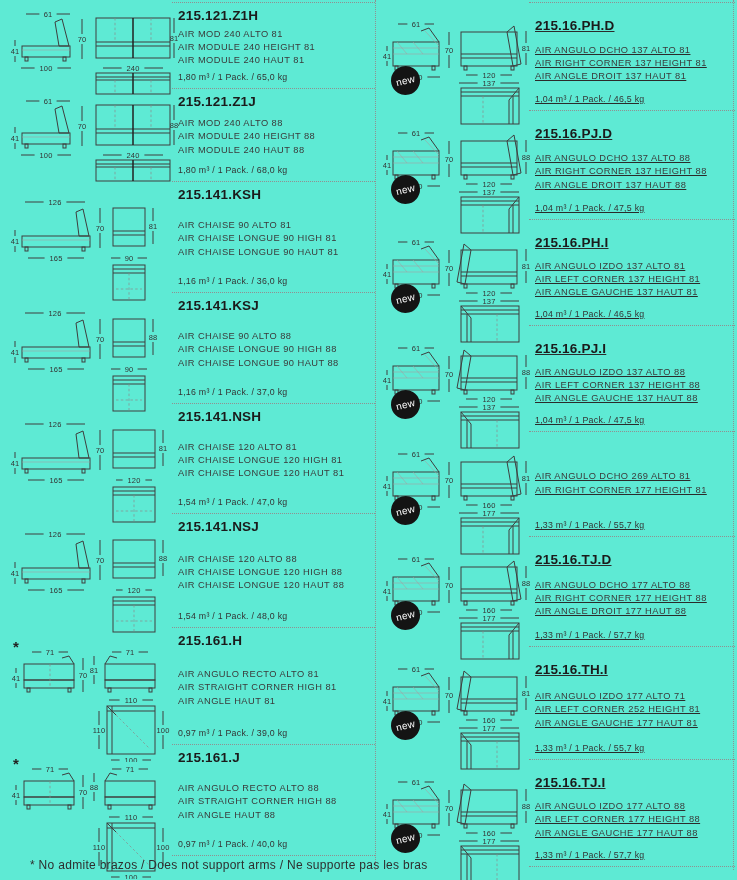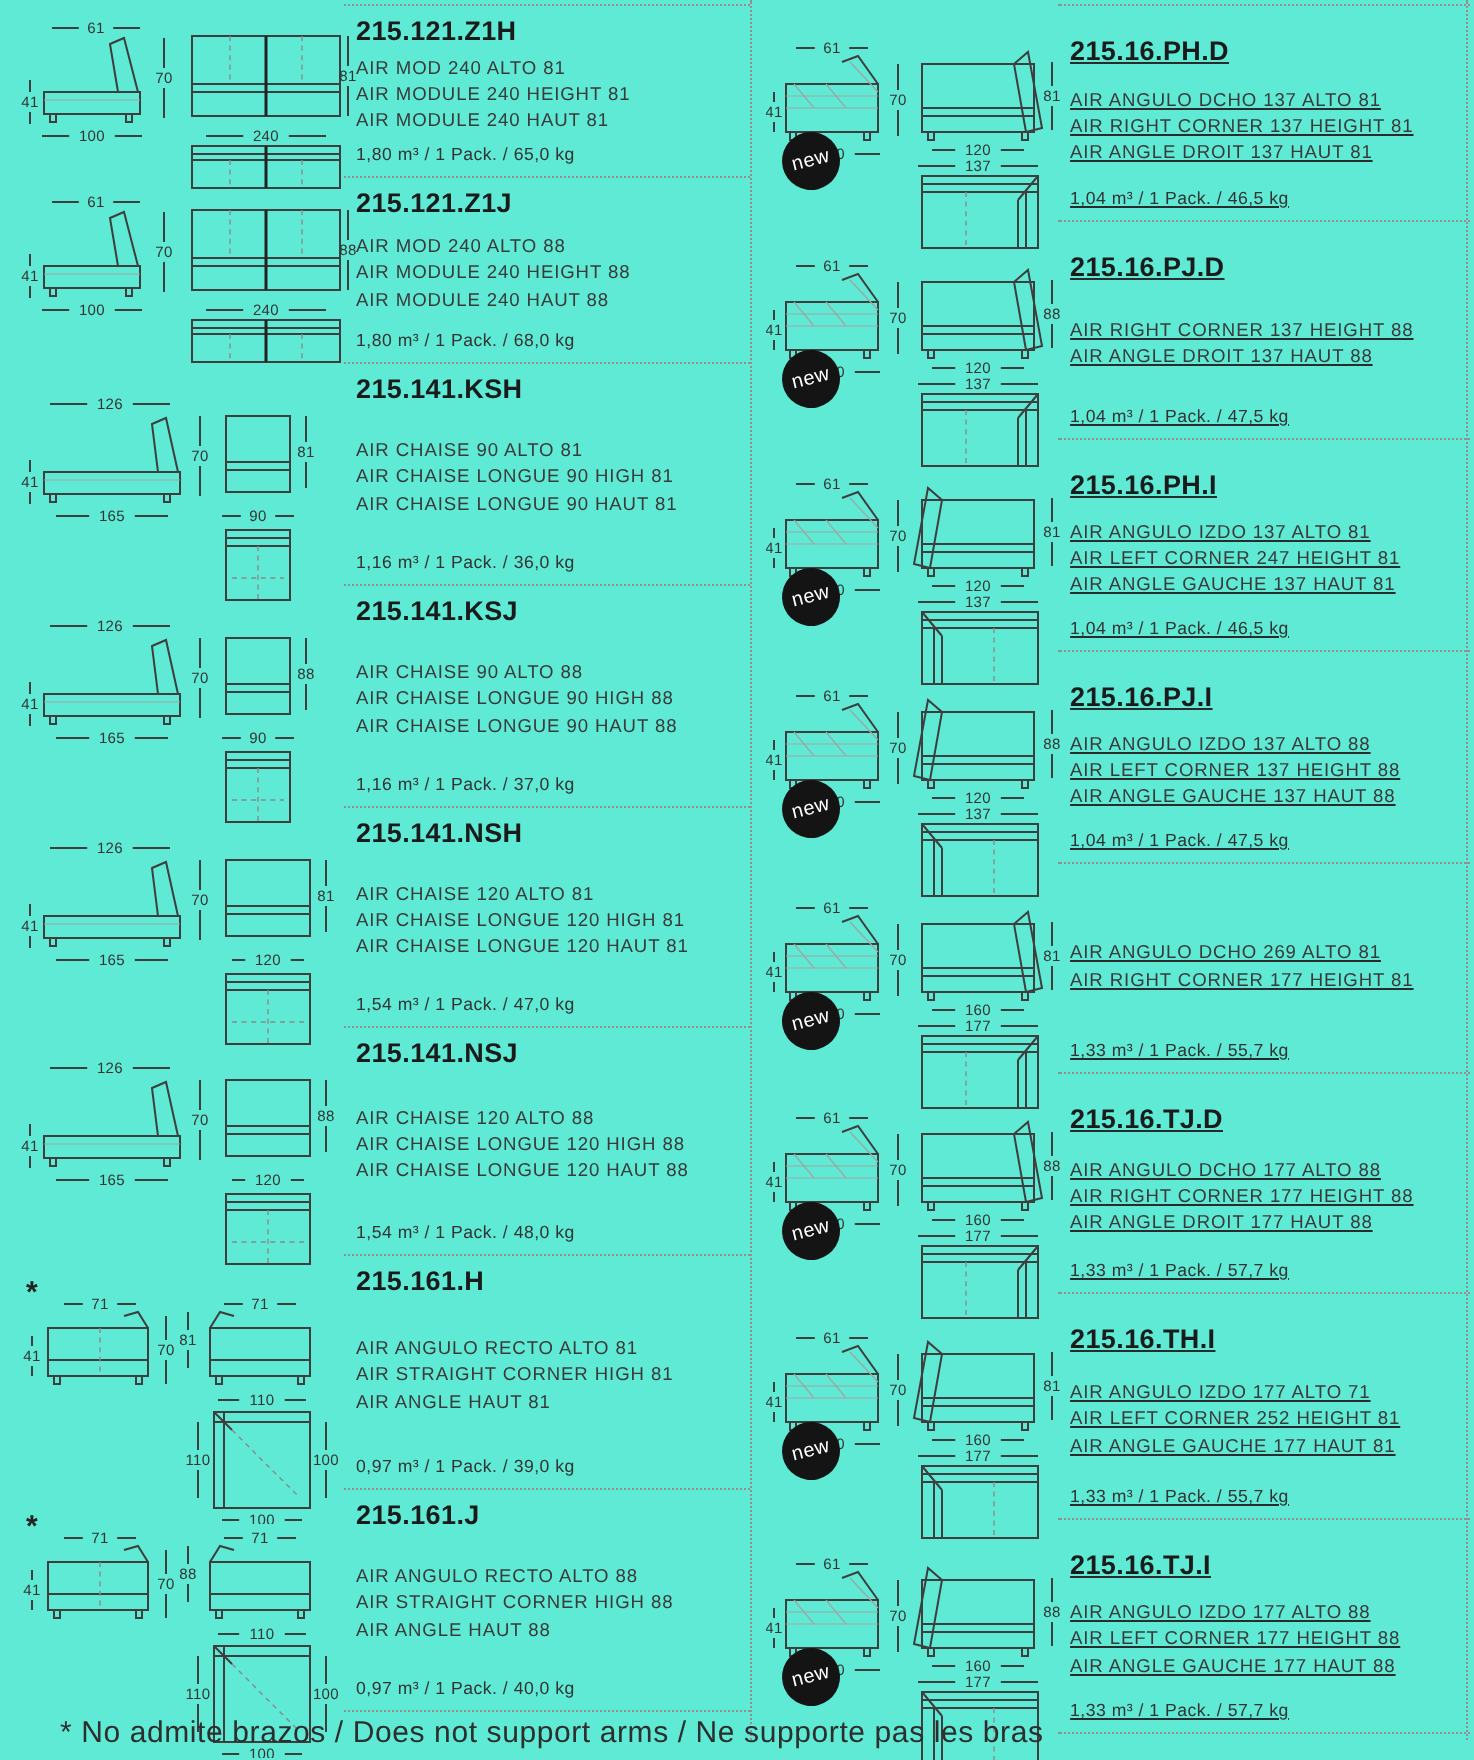--- a/index.html
+++ b/index.html
@@ -19,21 +19,21 @@
   .col-right .info{padding-top:15px;text-decoration:underline;}
   .code{font-weight:bold;font-size:13.5px;letter-spacing:.2px;color:#1b1b1b;}
   .names{margin:auto 0;}
   .name{font-size:9.3px;letter-spacing:.45px;color:#3a3a3a;line-height:1.42;white-space:nowrap;}
   .pack{font-size:8.8px;letter-spacing:.25px;color:#333;padding-bottom:2px;white-space:nowrap;}
   .asterisk{position:absolute;left:3px;top:10px;font-size:15px;font-weight:bold;color:#222;}
   .badge{position:absolute;left:8px;width:29px;height:29px;border-radius:50%;background:#141414;
          color:#fff;display:flex;align-items:center;justify-content:center;font-size:10px;
          letter-spacing:.3px;transform:rotate(-14deg);}
   .vline{position:absolute;top:0;height:870px;width:0;border-left:1px dotted #909090;}
-  .footnote{position:absolute;left:30px;top:858px;font-size:15px;letter-spacing:.3px;color:#2e2e2e;text-align:right;}
+  .footnote{position:absolute;left:30px;top:858px;font-size:12px;letter-spacing:.3px;color:#2e2e2e;text-align:right;}
   svg .s{stroke:#3e3e3e;stroke-width:1;fill:none;}
   svg .b{stroke:#222;stroke-width:1.5;fill:none;}
   svg .d{stroke:#8a8a8a;stroke-width:.7;fill:none;stroke-dasharray:2.5 2.3;}
   svg .f{stroke:#a3a3a3;stroke-width:.6;fill:none;}
   svg text{font-family:"Liberation Sans",sans-serif;font-size:7.5px;fill:#333;
            text-anchor:middle;letter-spacing:.2px;}
 </style>
 </head>
 <body>
 
@@ -547,20 +547,21 @@
             <line x1="136" y1="72" x2="126" y2="84" class="s"></line>
             <line x1="130" y1="80" x2="130" y2="108" class="s"></line>
             <line x1="126" y1="84" x2="126" y2="108" class="s"></line>
             <line x1="100" y1="80" x2="100" y2="108" class="d"></line>
           </svg>
           <div class="badge" style="top: 64px;">new</div>
         </div>
     <div class="info">
       <div class="code">215.16.PJ.D</div>
       <div class="names">
+            <div class="name">AIR ANGULO DCHO 137 ALTO 88</div>
             <div class="name">AIR RIGHT CORNER 137 HEIGHT 88</div>
             <div class="name">AIR ANGLE DROIT 137 HAUT 88</div>
           </div>
       <div class="pack">1,04 m³ / 1 Pack. / 47,5 kg</div>
     </div>
   </div>
       <div class="row" style="height: 106px;">
     <div class="diagram">
           <svg width="150" height="112" viewBox="0 0 150 112" style="top: 14px;">
             <line x1="15" y1="8" x2="24.4" y2="8" class="s"></line>
@@ -606,21 +607,21 @@
             <line x1="84" y1="80" x2="84" y2="108" class="s"></line>
             <line x1="88" y1="84" x2="88" y2="108" class="s"></line>
             <line x1="114" y1="80" x2="114" y2="108" class="d"></line>
           </svg>
           <div class="badge" style="top: 64px;">new</div>
         </div>
     <div class="info">
       <div class="code">215.16.PH.I</div>
       <div class="names">
             <div class="name">AIR ANGULO IZDO 137 ALTO 81</div>
-            <div class="name">AIR LEFT CORNER 247 HEIGHT 81</div>
+            <div class="name">AIR LEFT CORNER 137 HEIGHT 81</div>
             <div class="name">AIR ANGLE GAUCHE 137 HAUT 81</div>
           </div>
       <div class="pack">1,04 m³ / 1 Pack. / 46,5 kg</div>
     </div>
   </div>
       <div class="row" style="height: 106px;">
     <div class="diagram">
           <svg width="150" height="112" viewBox="0 0 150 112" style="top: 14px;">
             <line x1="15" y1="8" x2="24.4" y2="8" class="s"></line>
             <line x1="41.6" y1="8" x2="51" y2="8" class="s"></line>

